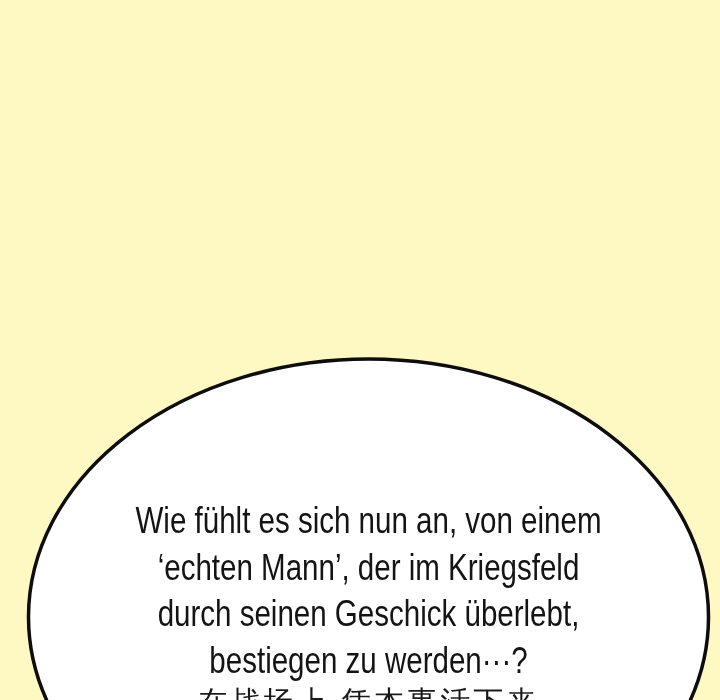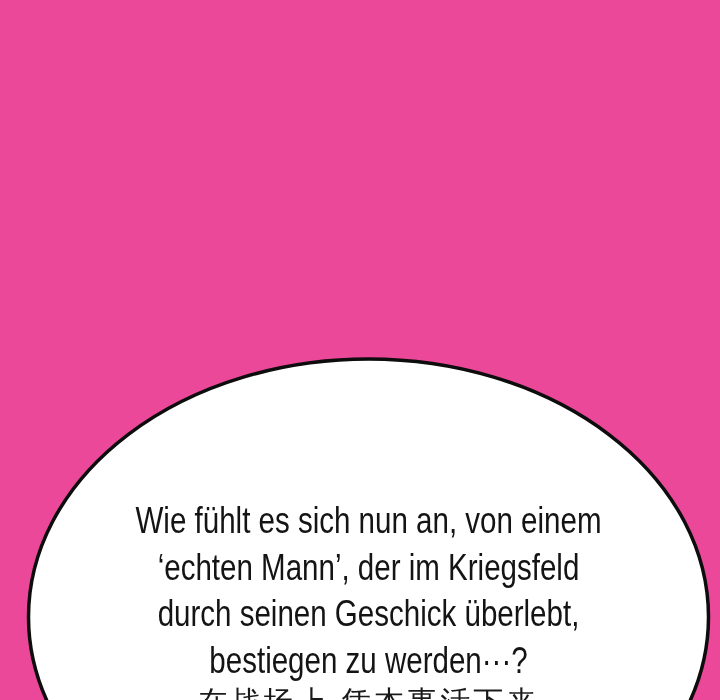--- a/index.html
+++ b/index.html
@@ -4,21 +4,21 @@
 <style>
   html, body {
     margin: 0;
     padding: 0;
     background: #ffffff;
   }
   .panel {
     position: relative;
     width: 720px;
     height: 700px;
-    background: #ec4899;
+    background: #fef9c3;
     overflow: hidden;
     font-family: "Liberation Sans", "DejaVu Sans", sans-serif;
   }
   .bubble-svg {
     position: absolute;
     left: 0;
     top: 0;
     width: 720px;
     height: 700px;
     display: block;

